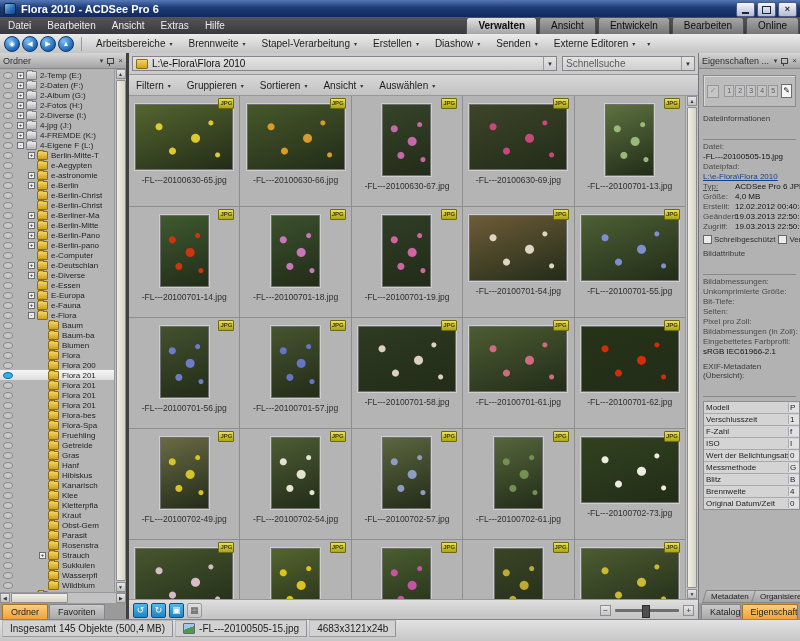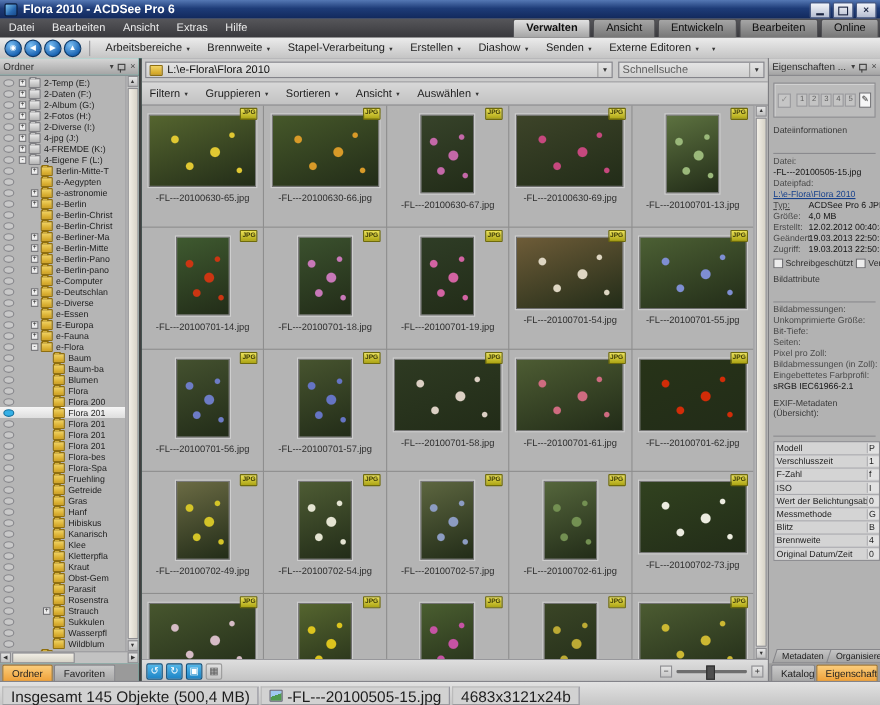--- a/index.html
+++ b/index.html
@@ -147,21 +147,21 @@
   .exlbl{flex:1;padding:0 2px;overflow:hidden;white-space:nowrap;border-right:1px solid #aaaaae;color:#1e1e1e}
   .exval{width:8px;padding:0 1px;background:#e2e2e2;color:#1e1e1e;overflow:hidden}
   .rp-spacer{flex:1}
   .innertabs{display:flex;padding-left:5px;flex:none;overflow:hidden}
   .itab{padding:1px 6px;background:linear-gradient(#c4c4c4,#a4a4a4);border:1px solid #86868a;
     transform:skewX(-18deg);margin-right:-3px;color:#1e1e1e;white-space:nowrap}
   .itab > span{display:block;transform:skewX(18deg)}
   
   .statusbar{position:absolute;left:0;right:0;bottom:0;height:21px;
     background:linear-gradient(#e2e2e2,#c6c6c6);border-top:1px solid #84848a;
-    display:flex;align-items:flex-end;font-size:14px;color:#1d1d1d;padding:0 2px;gap:2px}
+    display:flex;align-items:flex-start;font-size:10px;color:#1d1d1d;padding:0 2px;gap:2px}
   .seg{height:15px;display:flex;align-items:center;gap:4px;padding:0 7px;
     border:1px solid #b8b8b8;border-right-color:#90909a;border-bottom-color:#9a9a9e;
     background:#d2d2d2;white-space:nowrap}
   .fileicon{width:10px;height:9px;flex:none;border:1px solid #667;border-radius:1px;
     background:linear-gradient(160deg,#9ec8ee 45%,#4e9a4e 46%)}
 </style>
 </head>
 <body>
 
 <div class="titlebar">

